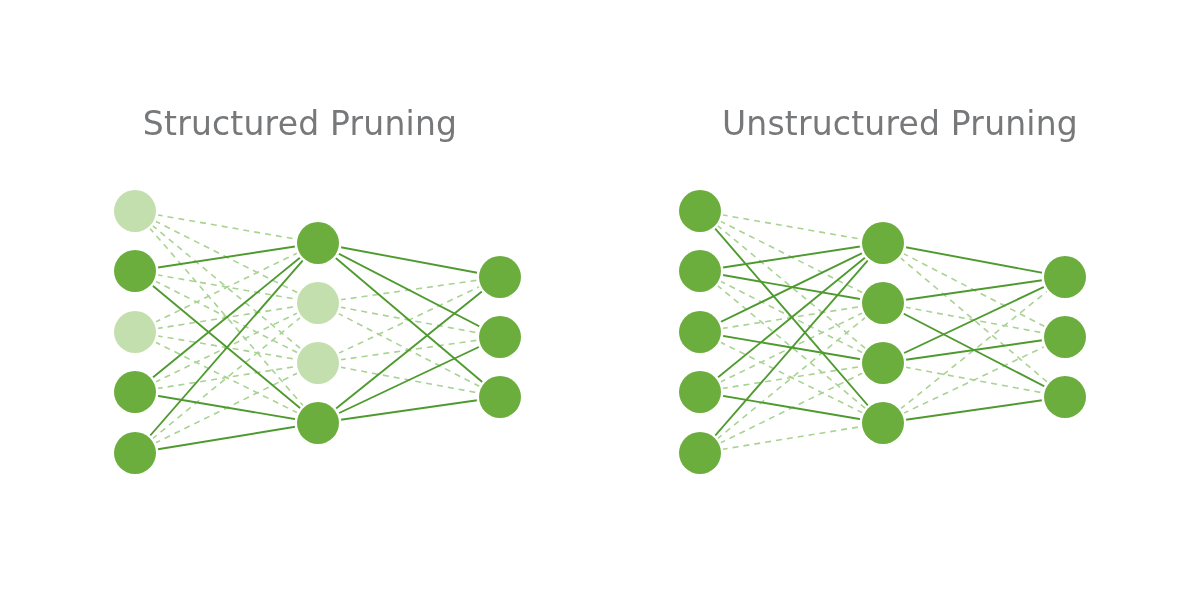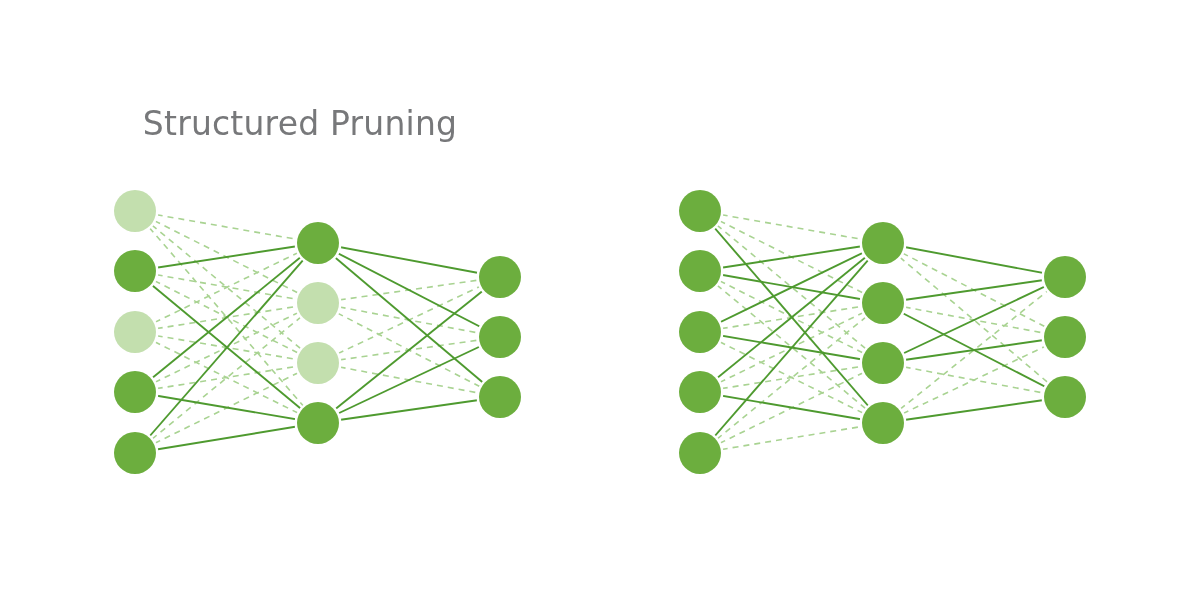--- a/index.html
+++ b/index.html
@@ -126,20 +126,21 @@
           <circle cx="500" cy="277" r="21" fill="#6cae3e" class="node-circle"></circle>
           <circle cx="500" cy="337" r="23.5" fill="#ffffff"></circle>
           <circle cx="500" cy="337" r="21" fill="#6cae3e" class="node-circle"></circle>
           <circle cx="500" cy="397" r="23.5" fill="#ffffff"></circle>
           <circle cx="500" cy="397" r="21" fill="#6cae3e" class="node-circle"></circle>
         </g>
       </svg>
   </div>
 
   <div class="panel" id="panel-unstructured">
+    <div class="panel-title">Unstructured Pruning</div>
     <svg class="net-svg" id="svg-unstructured" viewBox="0 0 600 603">
         <g>
           <line x1="100" y1="211" x2="283" y2="243" stroke="#a9d392" stroke-width="1.6" stroke-dasharray="6,5" class="edge-pruned"></line>
           <line x1="100" y1="211" x2="283" y2="303" stroke="#a9d392" stroke-width="1.6" stroke-dasharray="6,5" class="edge-pruned"></line>
           <line x1="100" y1="211" x2="283" y2="363" stroke="#a9d392" stroke-width="1.6" stroke-dasharray="6,5" class="edge-pruned"></line>
           <line x1="100" y1="271" x2="283" y2="363" stroke="#a9d392" stroke-width="1.6" stroke-dasharray="6,5" class="edge-pruned"></line>
           <line x1="100" y1="271" x2="283" y2="423" stroke="#a9d392" stroke-width="1.6" stroke-dasharray="6,5" class="edge-pruned"></line>
           <line x1="100" y1="332" x2="283" y2="303" stroke="#a9d392" stroke-width="1.6" stroke-dasharray="6,5" class="edge-pruned"></line>
           <line x1="100" y1="332" x2="283" y2="423" stroke="#a9d392" stroke-width="1.6" stroke-dasharray="6,5" class="edge-pruned"></line>
           <line x1="100" y1="392" x2="283" y2="303" stroke="#a9d392" stroke-width="1.6" stroke-dasharray="6,5" class="edge-pruned"></line>

